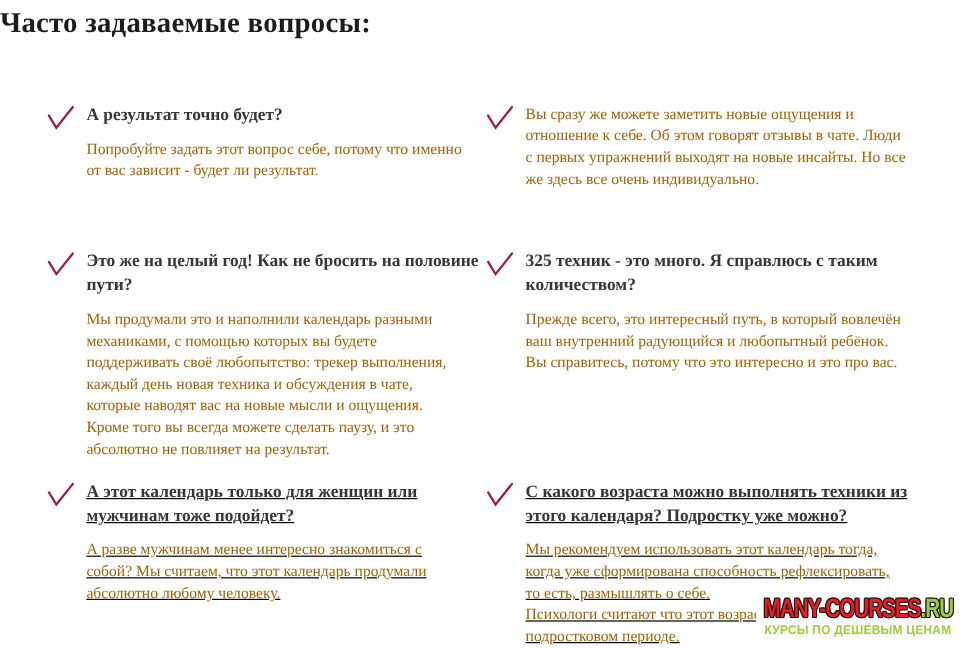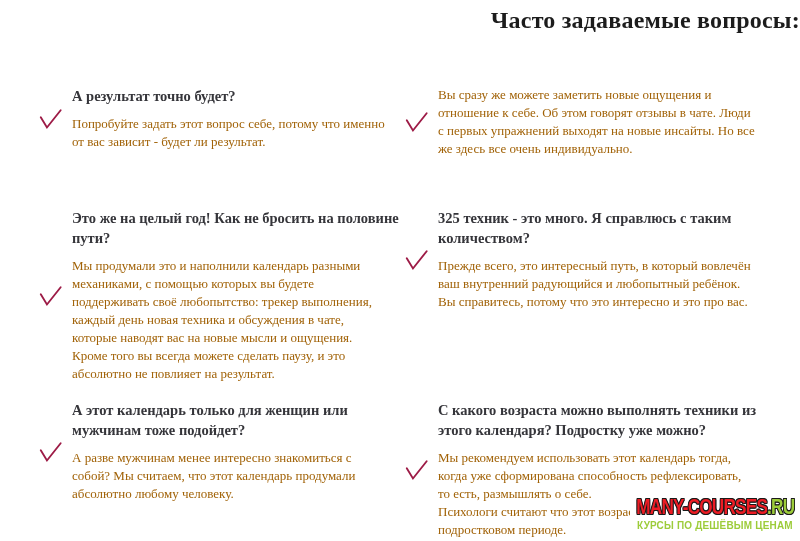--- a/index.html
+++ b/index.html
@@ -8,37 +8,37 @@
     position: relative;
     background: #ffffff;
     font-family: "Liberation Serif", serif;
     overflow: hidden;
   }
   .page-title {
     position: absolute;
     top: 7px;
     left: 0;
     width: 800px;
-    text-align: right;
+    text-align: left;
     font-family: "Liberation Serif", serif;
     font-size: 24px;
     font-weight: 600;
     color: #1c1c1c;
     letter-spacing: 0.2px;
   }
   .faq-item {
     position: absolute;
     display: flex;
-    align-items: center;
+    align-items: flex-start;
   }
   .faq-item.col-left  { left: 38px;  width: 362px; }
   .faq-item.col-right { left: 404px; width: 386px; }
   .faq-item.row-1 { top: 86px; }
   .faq-item.row-2 { top: 208px; }
-  .faq-item.row-3 { top: 400px; }
+  .faq-item.row-3 { top: 400px; text-decoration: underline; }
   .check-icon {
     flex: 0 0 auto;
     width: 25px;
     height: 23px;
     margin-top: 1px;
     margin-right: 9px;
   }
   .faq-question {
     font-family: "Liberation Serif", serif;
     font-size: 14.5px;

